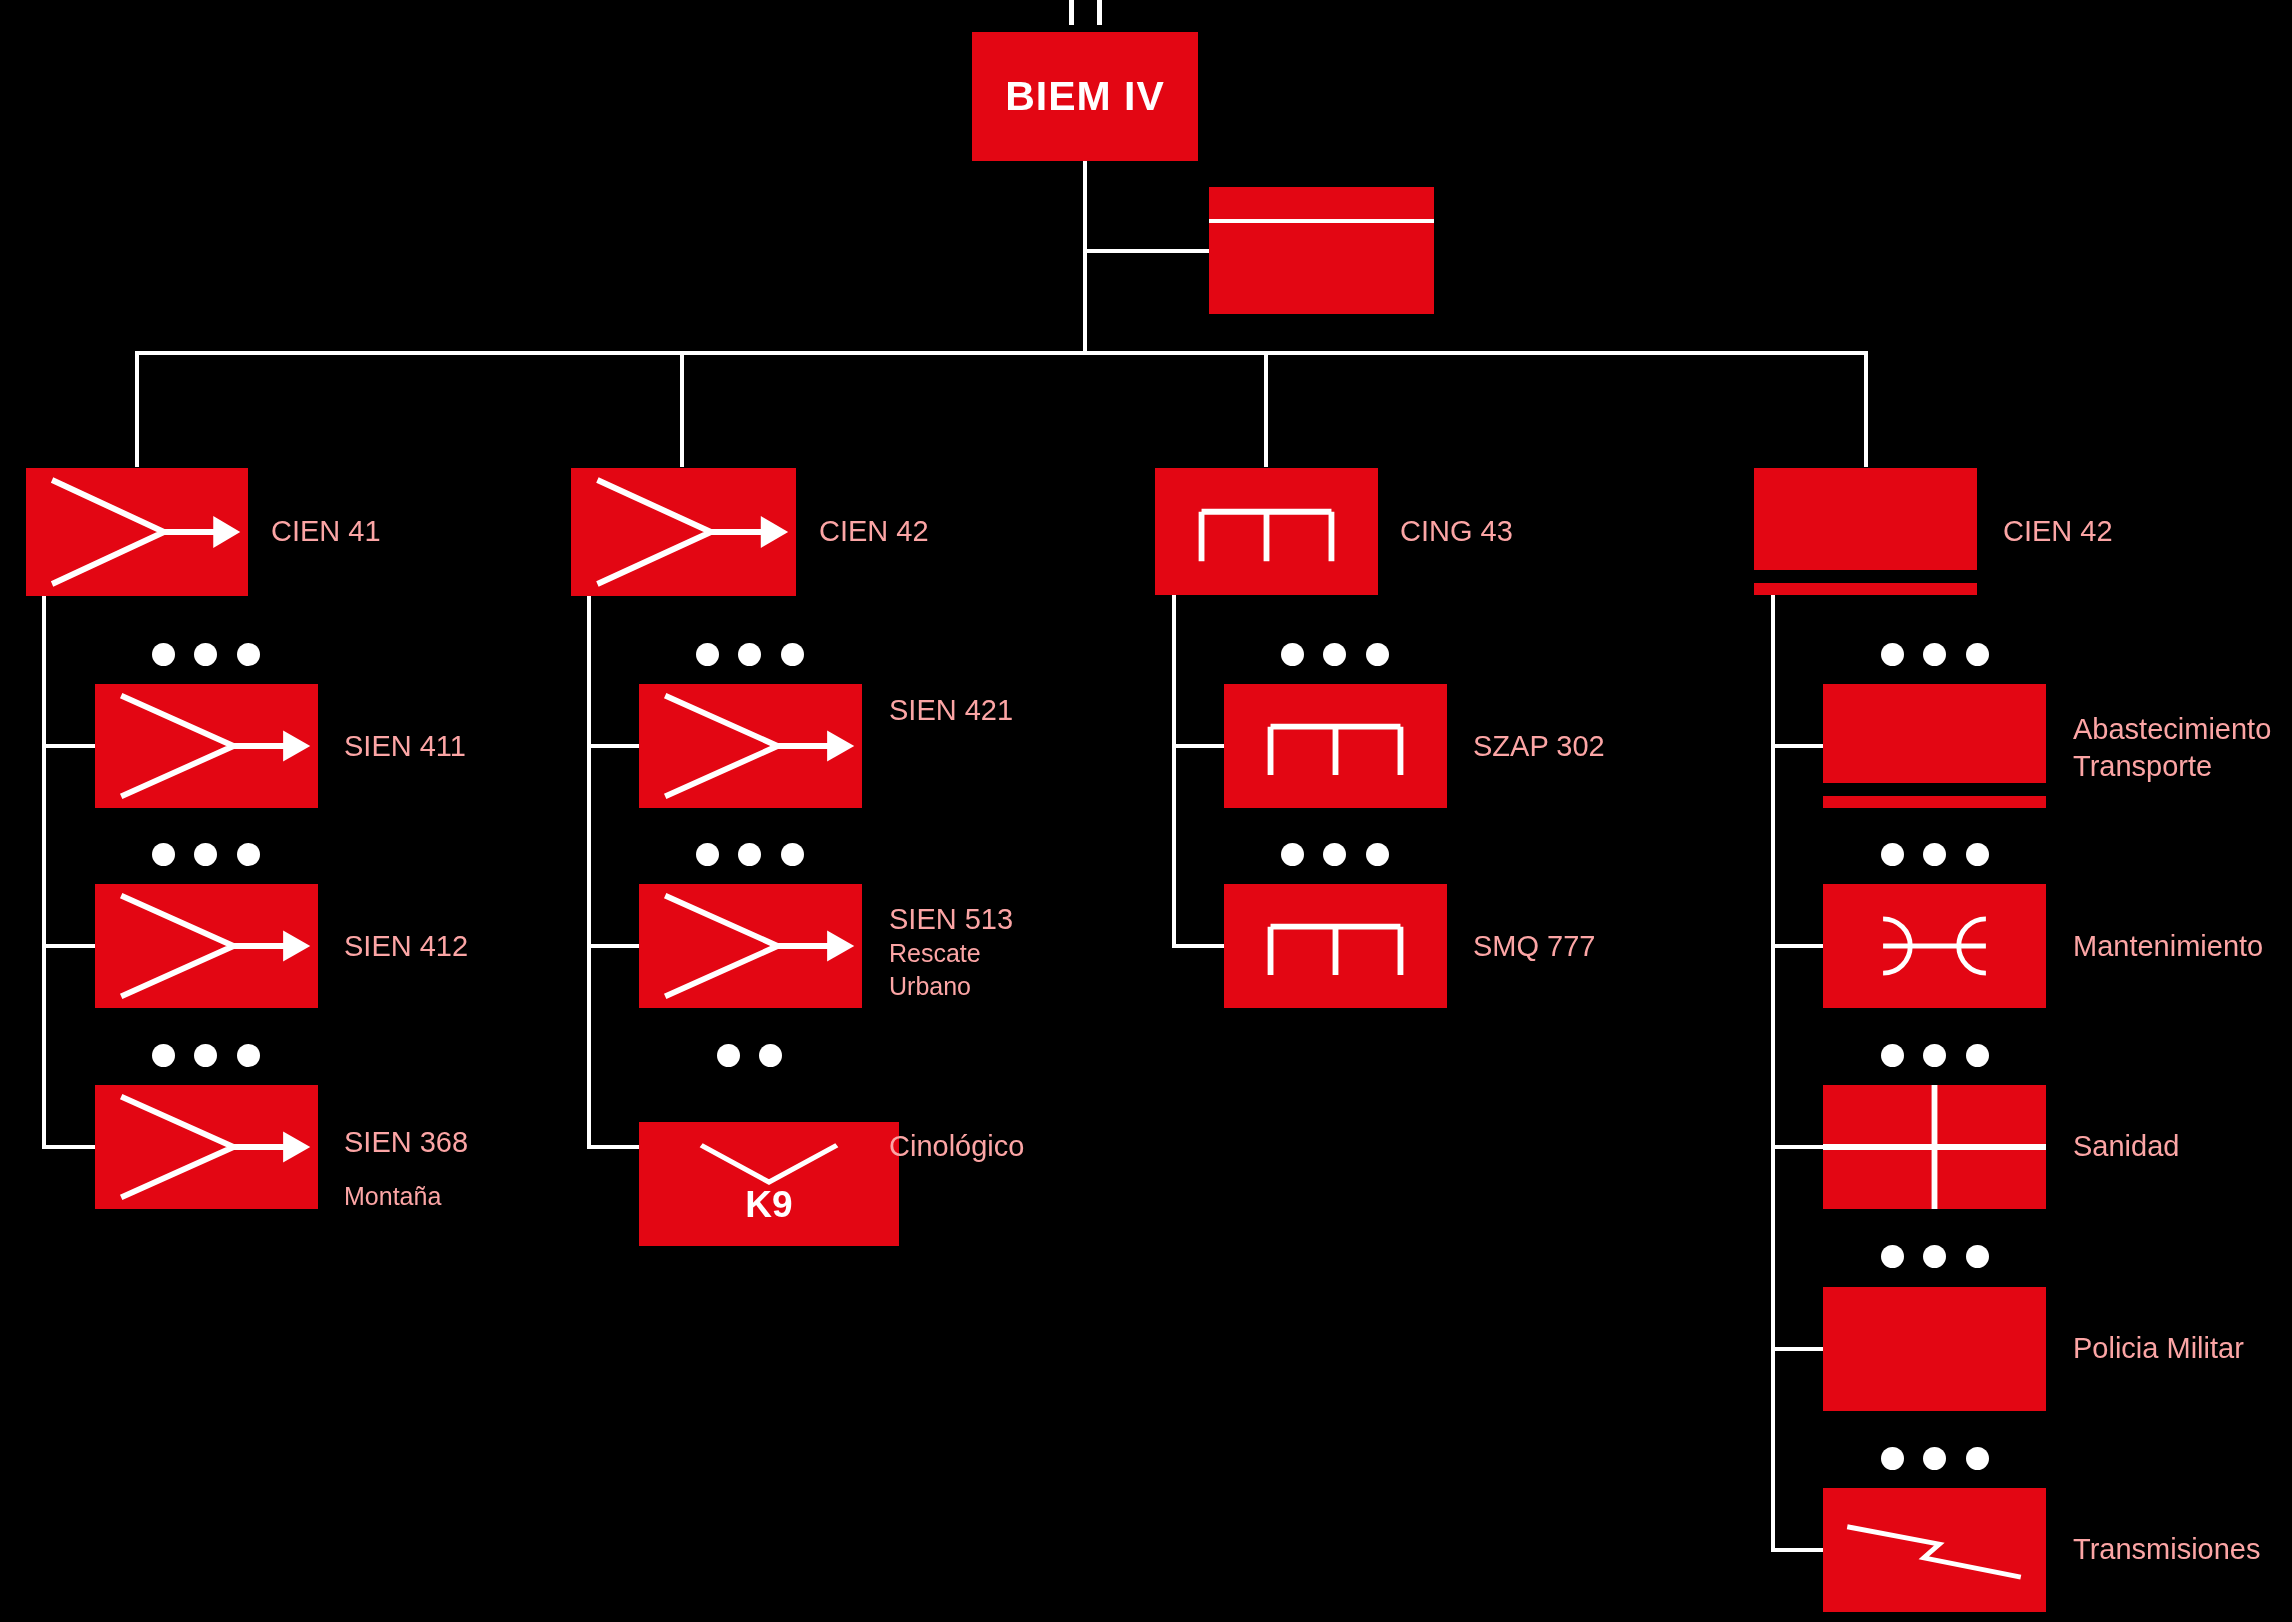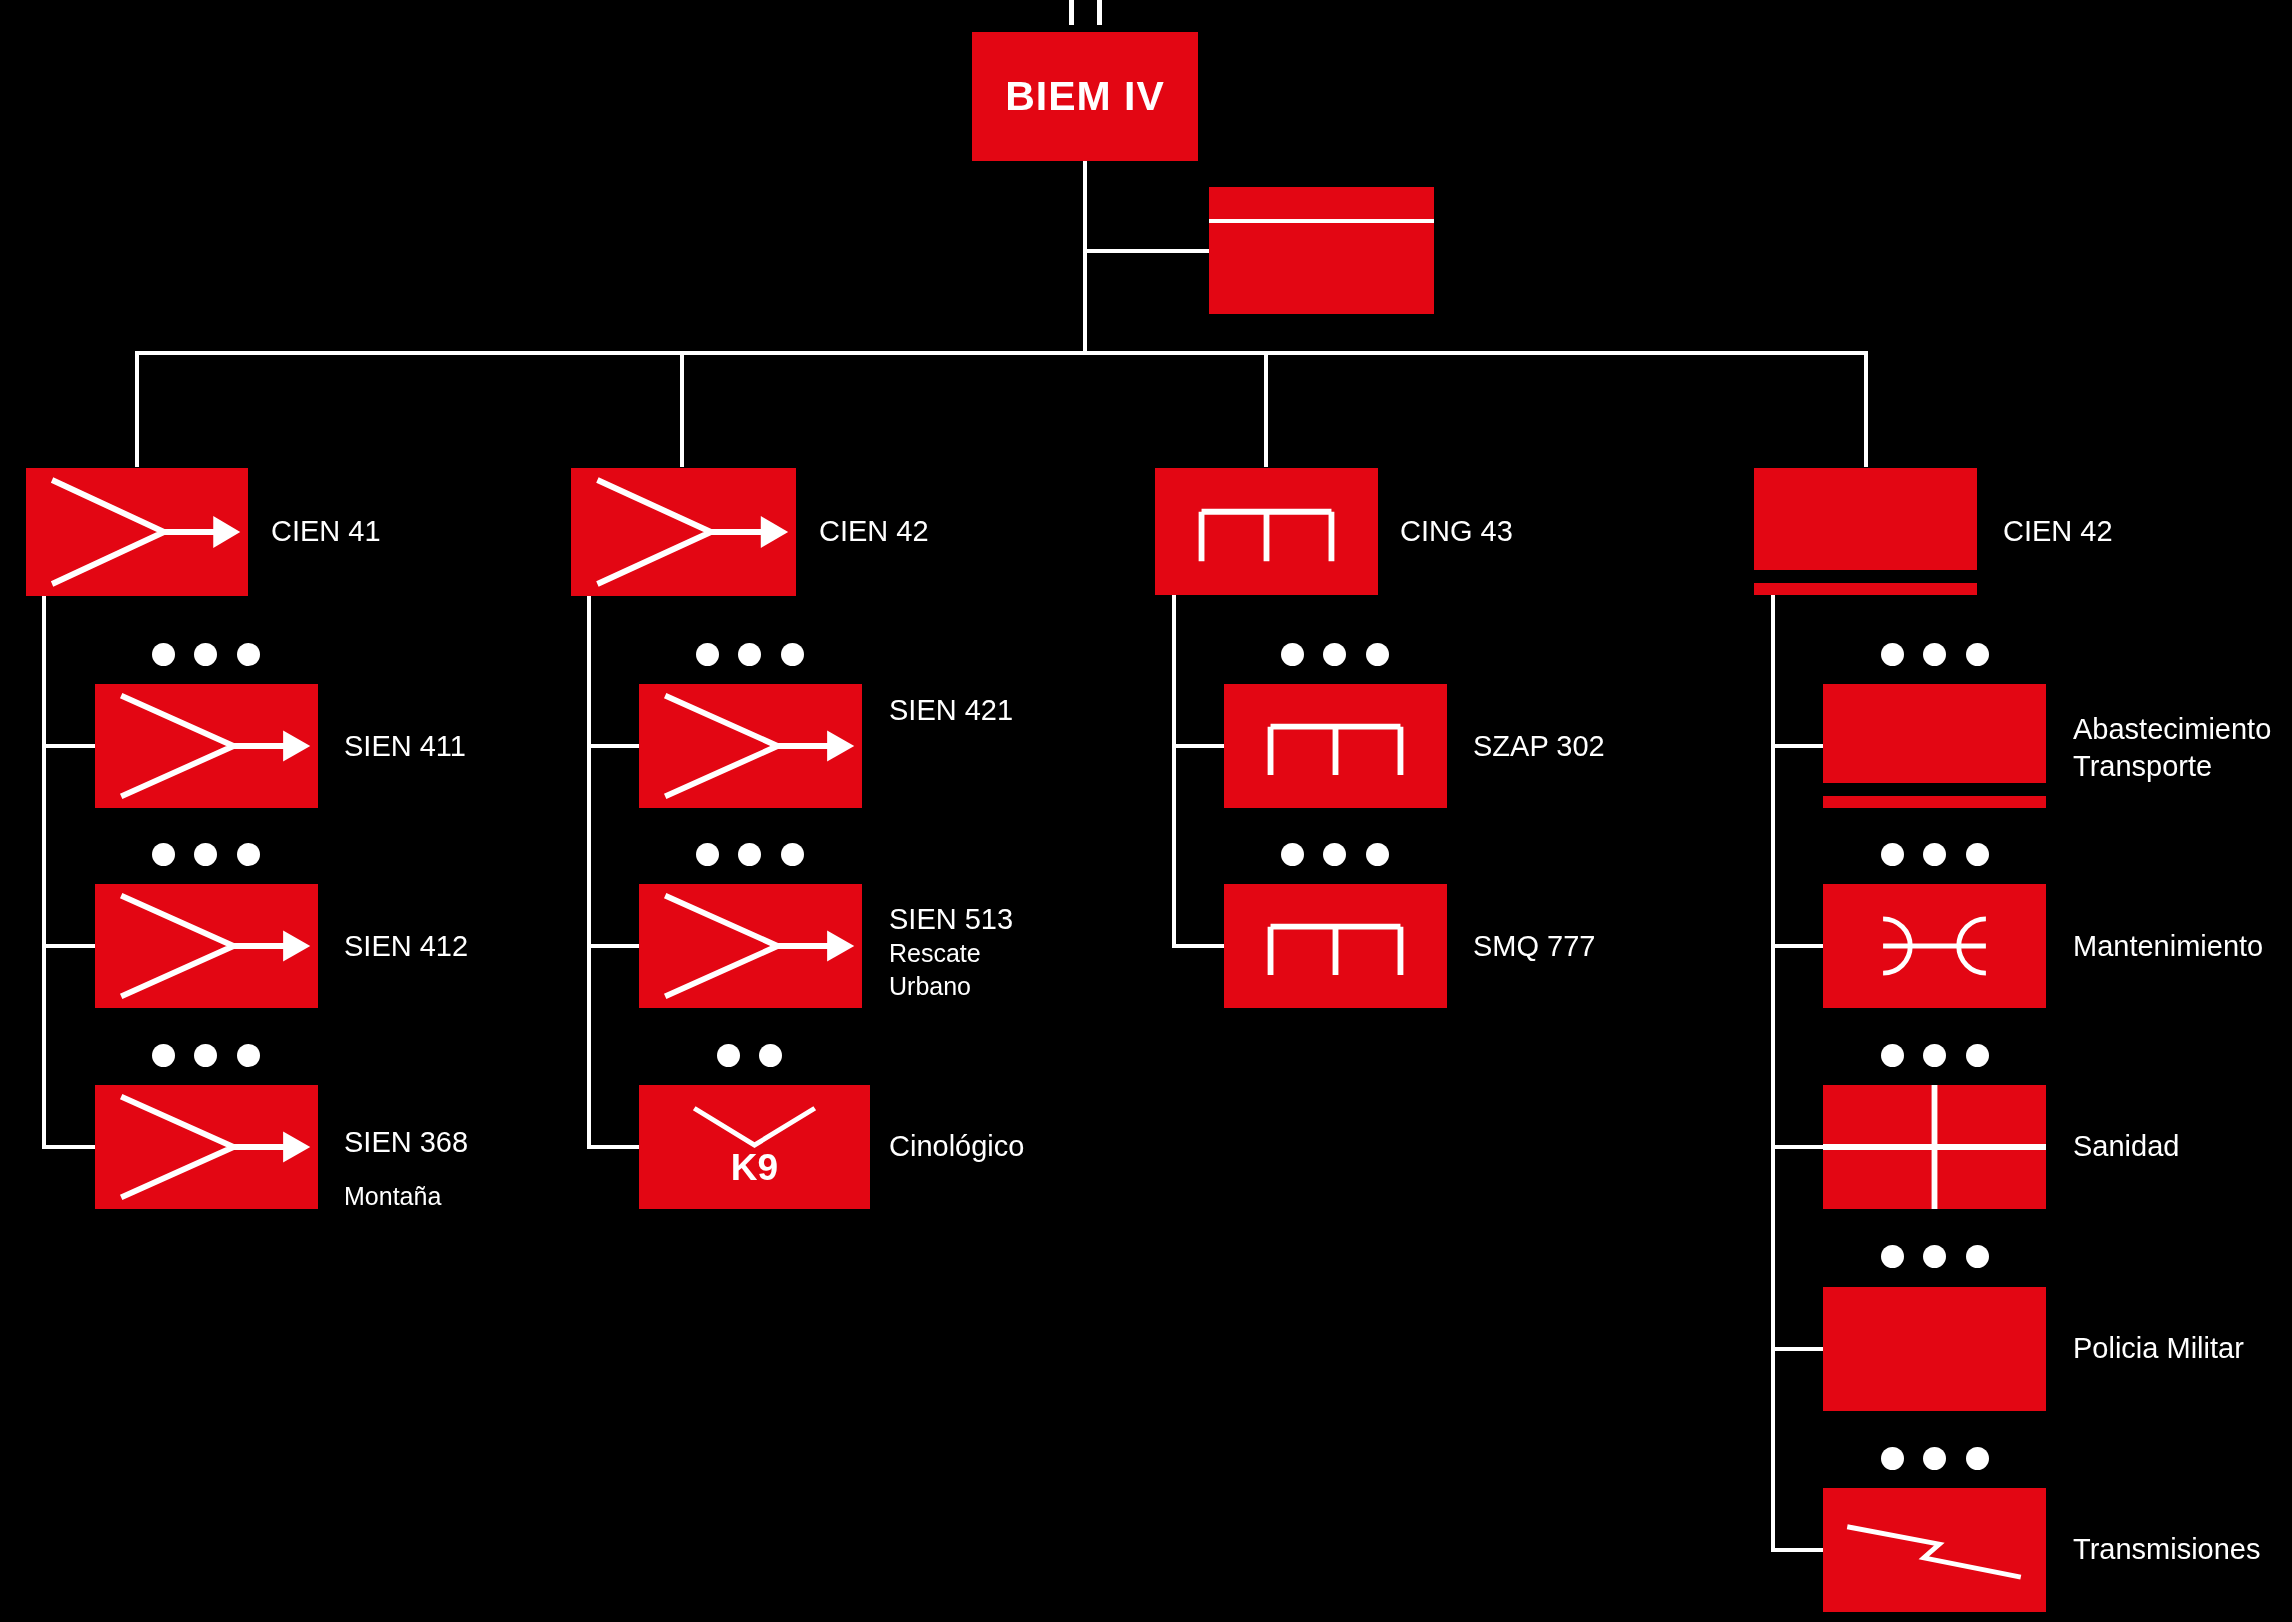--- a/index.html
+++ b/index.html
@@ -2,21 +2,21 @@
 <html style="--red: #e30613; --line: #ffffff;"><head>
 <meta charset="utf-8">
 <style>
   :root{ --red:#e30613; --line:#ffffff; }
   html,body{margin:0;padding:0;background:#000;}
   .canvas{position:relative;width:2292px;height:1622px;background:#000;
           font-family:"Liberation Sans",sans-serif;overflow:hidden;}
   .line{position:absolute;background:var(--line);}
   .box{position:absolute;background:var(--red);}
   .box svg{position:absolute;left:0;top:0;width:100%;height:100%;}
-  .label{position:absolute;color:#ffffff;font-size:29px;line-height:33px;white-space:nowrap;}
+  .label{position:absolute;color:#fca5a5;font-size:29px;line-height:33px;white-space:nowrap;}
   .label.small{font-size:25px;line-height:29px;}
   .dots{position:absolute;display:flex;gap:19.4px;}
   .dot{width:23px;height:23px;border-radius:50%;background:#fff;}
   .root-text{position:absolute;inset:0;display:flex;align-items:center;justify-content:center;
              color:#fff;font-weight:bold;font-size:41px;letter-spacing:1px;}
   .k9-text{position:absolute;left:0;right:0;top:62px;text-align:center;color:#fff;
            font-weight:bold;font-size:37px;}
   .stripe{position:absolute;left:0;right:0;bottom:11.6px;height:13.6px;background:#000;}
   .hq-strip-line{position:absolute;left:0;right:0;top:32px;height:3.9px;background:#fff;}
   .defs{position:absolute;width:0;height:0;overflow:hidden;}
@@ -172,21 +172,21 @@
       </svg>
   </div>
   <div class="label" style="left:889px;top:903px">SIEN 513</div>
   <div class="label small" style="left:889px;top:939px">Rescate</div>
   <div class="label small" style="left:889px;top:972px">Urbano</div>
 
   <div class="dots" style="left:717px;top:1044px">
       <span class="dot"></span>
       <span class="dot"></span>
     </div>
-  <div class="box" style="left:639px;top:1085px;width:231px;height:124px">
+  <div class="box" style="left:639px;top:1122px;width:260px;height:124px">
     <svg viewBox="0 0 230 128" preserveAspectRatio="none">
         <use href="#sym-k9"></use>
       </svg>
     <div class="k9-text">K9</div>
   </div>
   <div class="label" style="left:889px;top:1130px">Cinológico</div>
 
   <div class="dots" style="left:1281px;top:643px">
       <span class="dot"></span>
       <span class="dot"></span>

